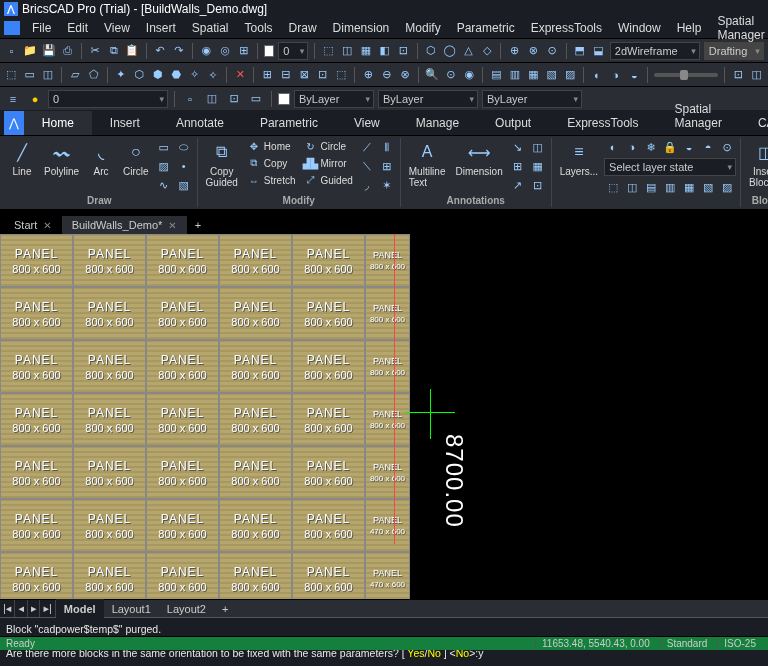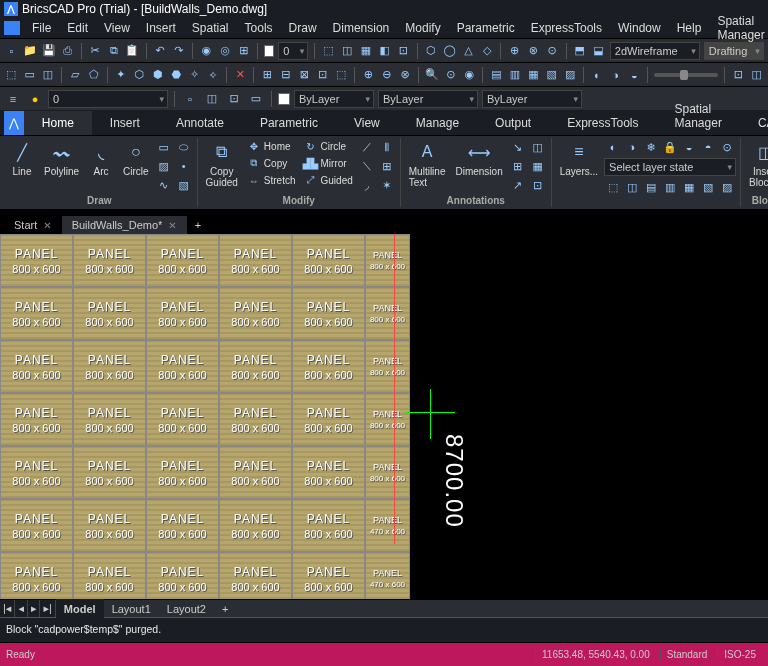--- a/index.html
+++ b/index.html
@@ -42,21 +42,21 @@
 .redline{position:absolute;left:394px;top:0;width:1px;height:310px;background:#f44}
 .cross-h{position:absolute;left:405px;top:178px;width:50px;height:1px;background:#0f0}
 .cross-v{position:absolute;left:430px;top:155px;width:1px;height:50px;background:#0f0}
 .dimtext{position:absolute;left:440px;top:200px;color:#fff;font-size:24px;writing-mode:vertical-rl;letter-spacing:1px}
 .layout-tabs{background:#2a2d33;height:18px;display:flex;align-items:center;padding:0;font-size:11px;border-top:1px solid #000}
 .layout-tabs .nav{padding:0 3px;color:#ccc;background:#1a1d23;border-right:1px solid #444;height:100%;display:flex;align-items:center;cursor:pointer}
 .layout-tab{padding:16px 8px;color:#ccc;cursor:pointer}
 .layout-tab.active{background:#1a1d23;font-weight:bold}
 .cmdline{background:#1a1d23;padding:4px 6px;font-size:10.5px;color:#e8e8e8;font-family:Consolas,monospace;line-height:1.5;border-top:1px solid #555}
 .cmdline .hl{color:#ff0}
-.statusbar{position:absolute;bottom:0;left:0;right:0;background:#be185d;height:24px;display:flex;align-items:center;justify-content:space-between;padding:0 6px;font-size:10px;color:#ccc;border-top:1px solid #000}
+.statusbar{position:absolute;bottom:16px;left:0;right:0;background:#15803d;height:14px;display:flex;align-items:center;justify-content:space-between;padding:0 6px;font-size:10px;color:#ccc;border-top:1px solid #000}
 .statusbar .right{display:flex;gap:4px}
 .statusbar .seg{border-left:1px solid #555;padding:0 6px}
 .swatch{width:12px;height:12px;border:1px solid #666;background:#fff;display:inline-block}
 .slider{width:80px;height:4px;background:#555;position:relative;border-radius:2px}
 .slider::after{content:"";position:absolute;left:40%;top:-3px;width:8px;height:10px;background:#888;border-radius:2px}
 </style>
 </head>
 <body>
 
 <div class="titlebar">

